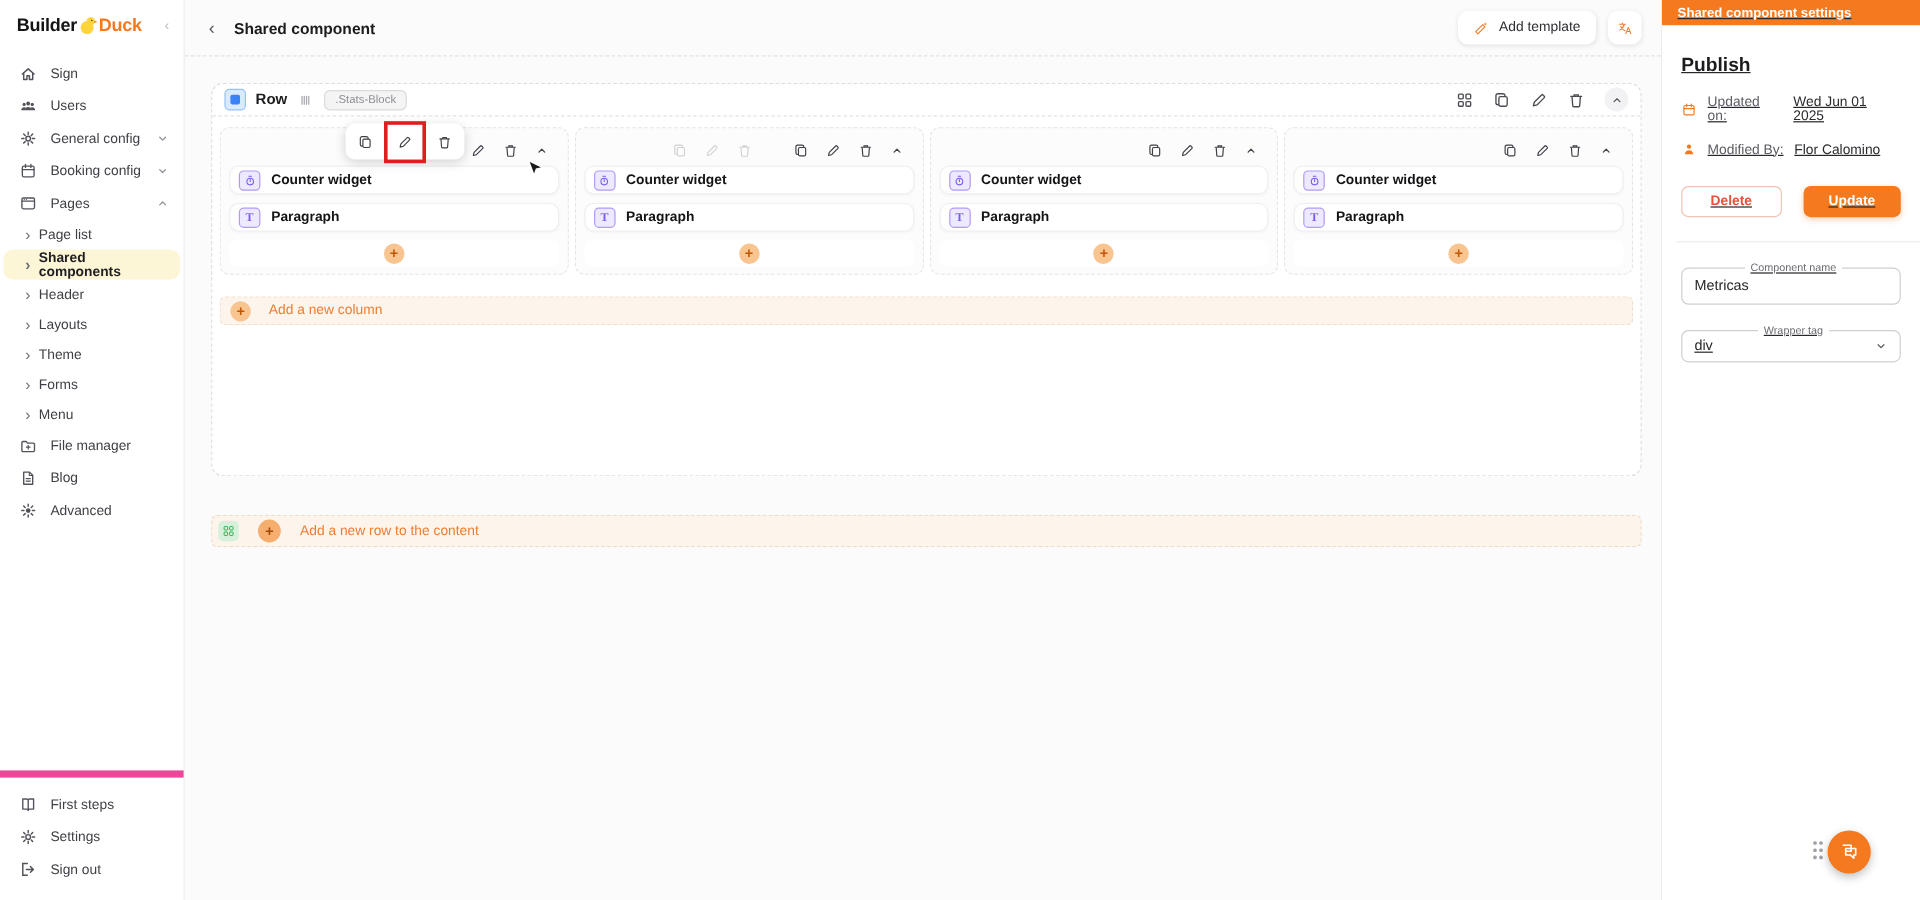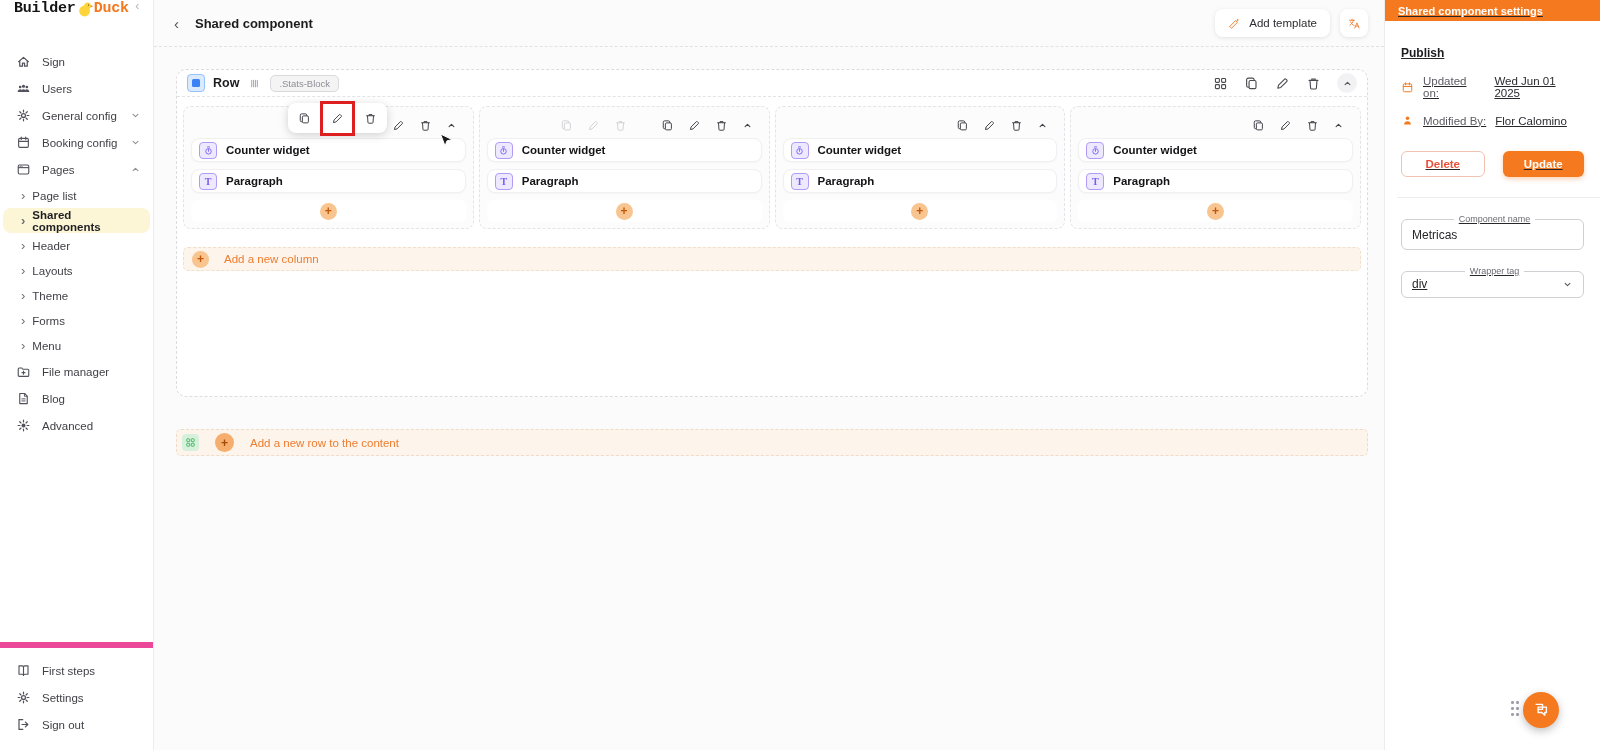--- a/index.html
+++ b/index.html
@@ -5,21 +5,21 @@
   * { margin:0; padding:0; box-sizing:border-box; }
   html,body { width:1600px; height:750px; overflow:hidden; }
   body { display:flex; font-family:"Liberation Sans", sans-serif; background:#fff; color:#27272a; position:relative; }
   svg { display:block; }
   .ic { width:15px; height:15px; }
   .ic-sm { width:13px; height:13px; }
   .ic-xs { width:11px; height:11px; }
 
   
   .sidebar { width:154px; background:#fff; border-right:1px solid #ececec; display:flex; flex-direction:column; flex-shrink:0; }
-  .logo-row { height:42px; display:flex; padding:0 12px 0 14px;font-family:Liberation Mono, monospace; }
+  .logo-row { height:42px; display:flex; align-items:center; padding:0 12px 0 14px; }
   .logo-text { font-size:15px; font-weight:800; letter-spacing:-.2px; }
   .logo-builder { color:#141414; }
   .logo-duckword { color:#f4791f; }
   .logo-collapse { margin-left:auto; color:#b9b9c0; font-size:12px; cursor:pointer; }
   .nav { flex:1; padding:6px 0 0; display:flex; flex-direction:column; }
   .nav-item { height:27px; display:flex; align-items:center; gap:11px; padding:0 12px 0 16px; font-size:11.5px; color:#3f3f46; cursor:pointer; }
   .nav-item .n-ic { color:#52525b; width:15px; display:flex; justify-content:center; }
   .nav-chev { margin-left:auto; color:#8e8e96; }
   .sub-item { height:25px; display:flex; align-items:center; gap:7px; padding:0 12px 0 18px; font-size:11.5px; color:#3f3f46; cursor:pointer; margin:0 3px; border-radius:8px; }
   .sub-item .caret { color:#6d6d74; font-size:13px; line-height:1; }
@@ -71,21 +71,21 @@
 
   .scripts-bar { margin:9px 16px 0 22px; height:26px; background:#fff; border:1px dashed #dcdce0; border-radius:8px; display:flex; align-items:center; gap:10px; padding:0 10px; }
   .scripts-bar .blue-box { background:#dbeafe; }
   .scripts-label { font-weight:bold; font-size:12px; color:#1c1c1f; }
   .scripts-chev { margin-left:auto; color:#6f6f76; cursor:pointer; }
 
   
   .panel { width:216px; background:#fff; border-left:1px solid #ececec; display:flex; flex-direction:column; flex-shrink:0;text-decoration:underline; }
   .panel-header { background:#f4791f; color:#fff; font-weight:bold; font-size:11px; height:21px; display:flex; align-items:center; padding:0 13px; }
   .panel-body { padding:14px 16px 0; }
-  .publish-heading { font-weight:bold; font-size:12px; color:#1c1c1f; margin-top:11px; }
+  .publish-heading { font-weight:bold; font-size:16px; color:#1c1c1f; margin-top:11px; }
   .info-row { display:flex; align-items:center; gap:9px; margin-top:15px; font-size:11.5px; }
   .info-ic { color:#f4791f; }
   .info-label { color:#5c5c64; }
   .info-value { color:#2b2b30; }
   .btn-row { display:flex; gap:18px; margin-top:24px; }
   .delete-btn { flex:1; height:26px; background:#fff; border:1px solid #f2c2b2; color:#e8503a; border-radius:6px; font-size:11.5px; font-weight:bold; cursor:pointer; font-family:inherit; }
   .update-btn { flex:1; height:26px; background:#f4791f; border:none; color:#fff; border-radius:6px; font-size:11.5px; font-weight:bold; cursor:pointer; font-family:inherit; box-shadow:0 2px 5px rgba(244,121,31,.35); }
   .panel-divider { border-top:1px solid #ededed; margin:20px -16px 0 -4px; }
   fieldset.field { border:1px solid #cfcfd4; border-radius:6px; padding:1px 10px 6px; margin-top:16px; }
   fieldset.field legend { font-size:9px; color:#6b6b73; padding:0 5px; margin-left:2px;text-align:center; }

